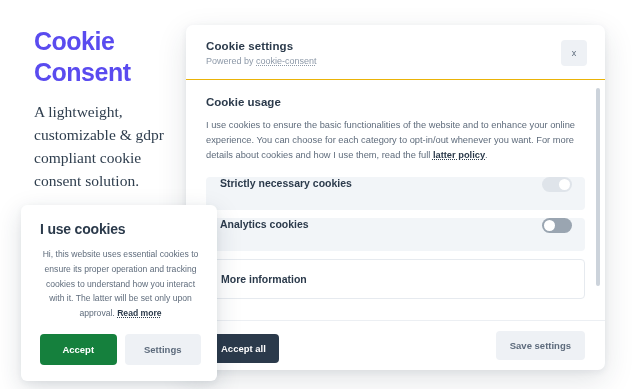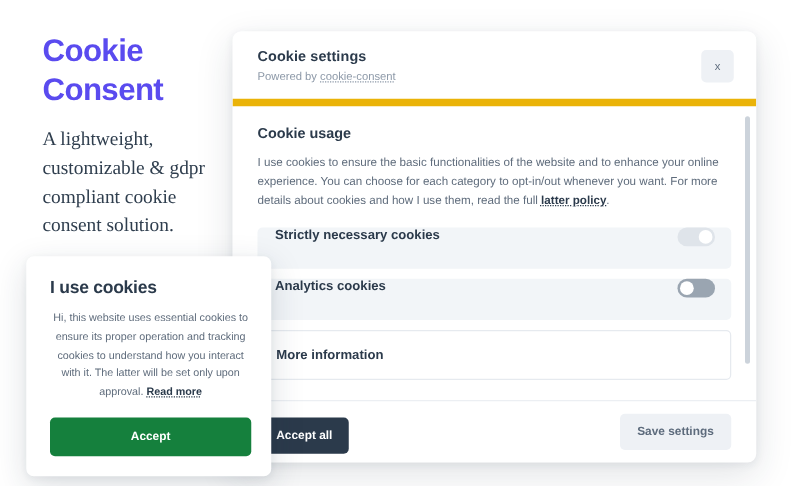--- a/index.html
+++ b/index.html
@@ -53,21 +53,21 @@
     display: flex;
     flex-direction: column;
   }
 
   .modal-header {
     flex: 0 0 auto;
     padding: 15px 18px 13px 20px;
     display: flex;
     align-items: flex-end;
     justify-content: space-between;
-    border-bottom: 6px solid #eab308;
+    border-bottom: 1px solid #eab308;
   }
   .modal-title {
     font-size: 11.5px;
     font-weight: bold;
     color: #2b3a4b;
     letter-spacing: 0.1px;
   }
   .modal-sub {
     margin-top: 4px;
     font-size: 9px;
@@ -325,14 +325,15 @@
 
 <button class="accept-all-chip">Accept all</button>
 
 <div class="banner">
   <div class="banner-title">I use cookies</div>
   <div class="banner-text">
     <span>Hi, this website uses essential cookies to ensure its proper operation and tracking cookies to understand how you interact with it. The latter will be set only upon approval. </span><b>Read more</b>
   </div>
   <div class="banner-actions">
     <button class="btn btn-dark">Accept</button>
+    <button class="btn btn-light">Settings</button>
   </div>
 </div>
 
 </body></html>

